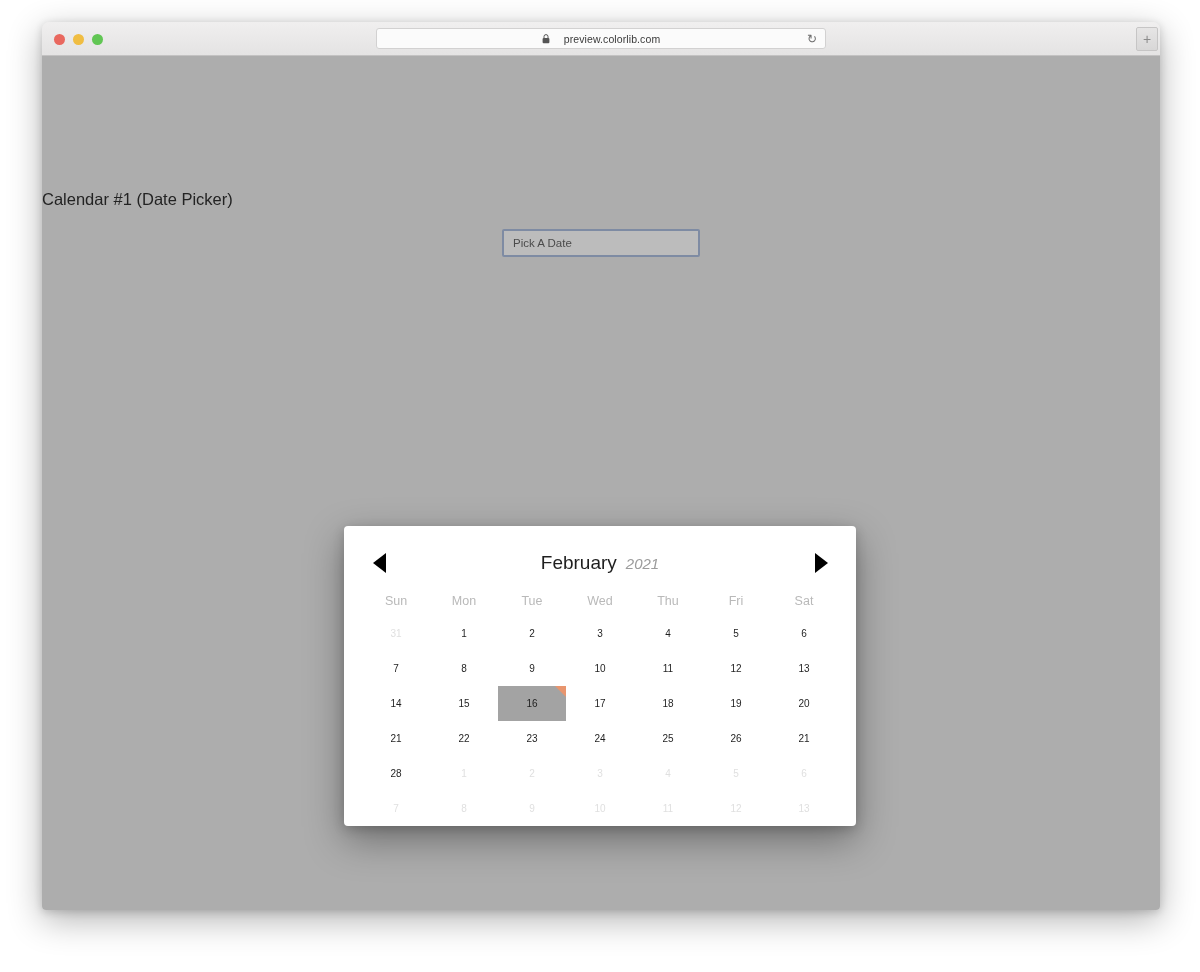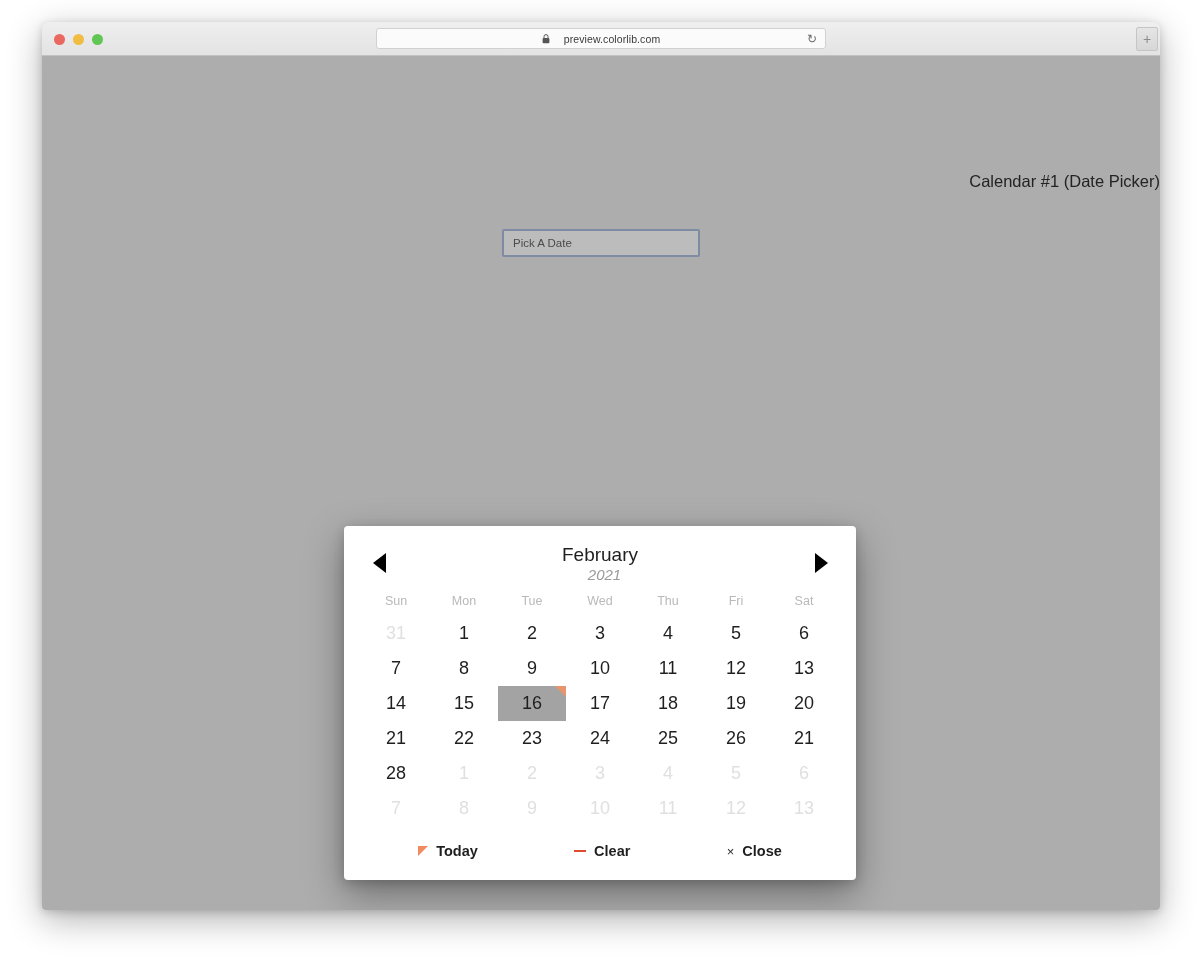--- a/index.html
+++ b/index.html
@@ -100,24 +100,24 @@
   #page-viewport {
     position: relative;
     width: 100%;
     height: 854px;
     background: #adadad;
     overflow: hidden;
   }
 
   #page-title {
     position: absolute;
-    top: 116px;
+    top: 134px;
     left: 0;
     width: 100%;
-    text-align: right;
+    text-align: left;
     font-size: 16.5px;
     color: #232323;
     font-family: "Liberation Sans", sans-serif;
   }
 
   #date-input {
     position: absolute;
     top: 173px;
     left: 50%;
     transform: translateX(-50%);
@@ -145,21 +145,20 @@
     box-shadow: 0 14px 38px rgba(0,0,0,0.36), 0 3px 12px rgba(0,0,0,0.18);
     padding: 14px 0 0 0;
   }
 
   #calendar-header {
     position: relative;
     height: 46px;
     display: flex;
     align-items: center;
     justify-content: center;
-    flex-direction: column;
   }
   #month-label {
     font-size: 19px;
     color: #1f1f1f;
     font-family: "Liberation Sans", sans-serif;
   }
   #year-label {
     font-size: 15px;
     color: #9c9c9c;
     font-style: italic;
@@ -200,21 +199,21 @@
   .cal-row {
     display: flex;
     width: 100%;
   }
   .cal-cell {
     flex: 1 1 0;
     height: 35px;
     display: flex;
     align-items: center;
     justify-content: center;
-    font-size: 18px;
+    font-size: 10px;
     color: #1f1f1f;
     font-family: "Liberation Sans", sans-serif;
     position: relative;
   }
   .weekday-cell {
     height: 30px;
     font-size: 12.5px;
     color: #b9b9b9;
   }
   .day-other { color: #e0e0e0; }
@@ -375,30 +374,16 @@
               <div class="cal-cell day-other">8</div>
               <div class="cal-cell day-other">9</div>
               <div class="cal-cell day-other">10</div>
               <div class="cal-cell day-other">11</div>
               <div class="cal-cell day-other">12</div>
               <div class="cal-cell day-other">13</div>
             </div>
           </div>
       </div>
 
-      <div id="calendar-footer">
-        <div class="footer-button">
-          <span class="icon-today"></span>
-          <span>Today</span>
-        </div>
-        <div class="footer-button">
-          <span class="icon-clear"></span>
-          <span>Clear</span>
-        </div>
-        <div class="footer-button">
-          <span class="icon-close">×</span>
-          <span>Close</span>
-        </div>
-      </div>
 
     </div>
   </div>
 </div>
 
 </body></html>

